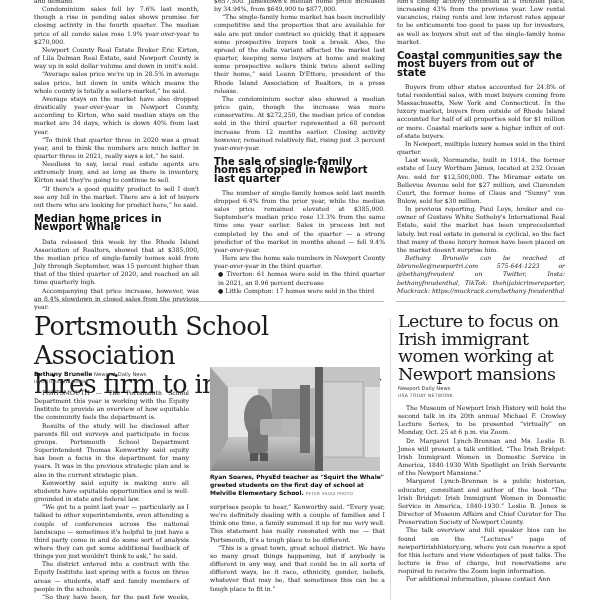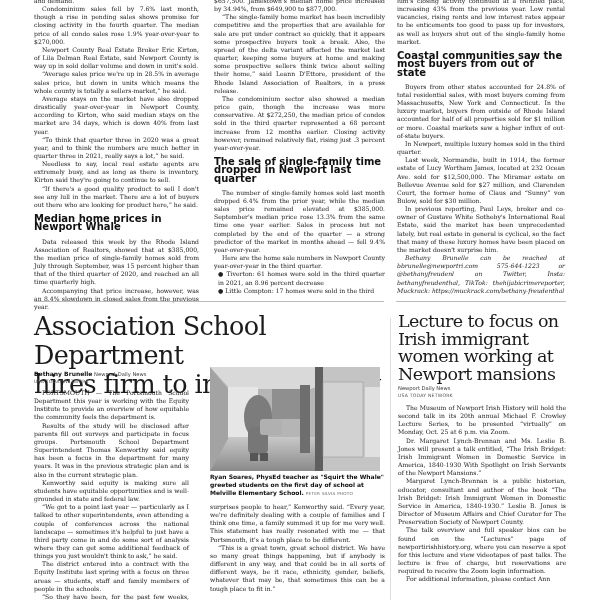--- a/index.html
+++ b/index.html
@@ -35,21 +35,21 @@
   <p>“If there's a good quality product to sell I don't see any lull in the market. There are a lot of buyers out there who are looking for product here,” he said.</p>
   <div class="subhead">Median home prices in Newport Whale</div>
   <p>Data released this week by the Rhode Island Association of Realtors, showed that at $385,000, the median price of single-family homes sold from July through September, was 15 percent higher than that of the third quarter of 2020, and reached an all time quarterly high.</p>
   <p>Accompanying that price increase, however, was an 8.4% slowdown in closed sales from the previous year.</p>
 </div>
 
 <div class="col" style="left:214px; top:-3px; width:171px;">
   <p class="noindent">$657,500. Jamestown's median home price increased by 34.94%, from $649,900 to $877,000.</p>
   <p>“The single-family home market has been incredibly competitive and the properties that are available for sale are put under contract so quickly, that it appears some prospective buyers took a break. Also, the spread of the delta variant affected the market last quarter, keeping some buyers at home and making some prospective sellers think twice about selling their home,” said Leann D'Ettore, president of the Rhode Island Association of Realtors, in a press release.</p>
   <p>The condominium sector also showed a median price gain, though the increase was more conservative. At $272,250, the median price of condos sold in the third quarter represented a 68 percent increase from 12 months earlier. Closing activity however, remained relatively flat, rising just .3 percent year-over-year.</p>
-  <div class="subhead">The sale of single-family time dropped in Newport last quarter</div>
+  <div class="subhead">The sale of single-family homes dropped in Newport last quarter</div>
   <p>The number of single-family homes sold last month dropped 6.4% from the prior year, while the median sales price remained elevated at $385,000. September's median price rose 13.3% from the same time one year earlier. Sales in process but not completed by the end of the quarter — a strong predictor of the market in months ahead — fell 9.4% year-over-year.</p>
   <p>Here are the home sale numbers in Newport County year-over-year in the third quarter.</p>
   <p class="bullet">● Tiverton: 61 homes were sold in the third quarter in 2021, an 8.96 percent decrease</p>
   <p class="bullet">● Little Compton: 17 homes were sold in the third</p>
 </div>
 
 <div class="col" style="left:397px; top:-3px; width:168px;">
   <p class="noindent">ium's closing activity continued at a frenzied pace, increasing 43% from the previous year. Low rental vacancies, rising rents and low interest rates appear to be enticements too good to pass up for investors, as well as buyers shut out of the single-family home market.</p>
   <div class="subhead">Coastal communities saw the most buyers from out of state</div>
   <p>Buyers from other states accounted for 24.8% of total residential sales, with most buyers coming from Massachusetts, New York and Connecticut. In the luxury market, buyers from outside of Rhode Island accounted for half of all properties sold for $1 million or more. Coastal markets saw a higher influx of out-of-state buyers.</p>
@@ -57,21 +57,21 @@
   <p>Last week, Normandie, built in 1914, the former estate of Lucy Wortham James, located at 232 Ocean Ave. sold for $12,500,000. The Miramar estate on Bellevue Avenue sold for $27 million, and Clarenden Court, the former home of Claus and “Sunny” von Bulow, sold for $30 million.</p>
   <p>In previous reporting, Paul Leys, broker and co-owner of Gustave White Sotheby's International Real Estate, said the market has been unprecedented lately, but real estate in general is cyclical, so the fact that many of these luxury homes have been placed on the market doesn't surprise him.</p>
   <p class="italic">Bethany Brunelle can be reached at bbrunelle@newportri.com 575-644-1223 or @bethanyfreudenl on Twitter, Insta: bethanyfreudenthal, TikTok: thehijabicrimereporter, Muckrack: https://muckrack.com/bethany-freudenthal</p>
 </div>
 
 <div class="rule" style="left:34px; top:301px; width:350px;"></div>
 <div class="rule" style="left:396px; top:301px; width:170px;"></div>
 <div class="vrule" style="left:390px; top:318px; height:282px;"></div>
 
 <div class="headline" style="left:34px; top:312px; width:355px; font-size:25.5px; line-height:29px;">
-  <div>Association School Department</div>
+  <div>Portsmouth School Association</div>
   <div>hires firm to improve equity</div>
 </div>
 
 <div class="byline" style="left:34px; top:370px; width:160px;">
   <div><b>Bethany Brunelle</b> <span>Newport Daily News</span></div>
   <div class="org">USA TODAY NETWORK</div>
 </div>
 
 <div class="col" style="left:34px; top:389px; width:155px;">
   <p>PORTSMOUTH — The Portsmouth School Department this year is working with the Equity Institute to provide an overview of how equitable the community feels the department is.</p>

